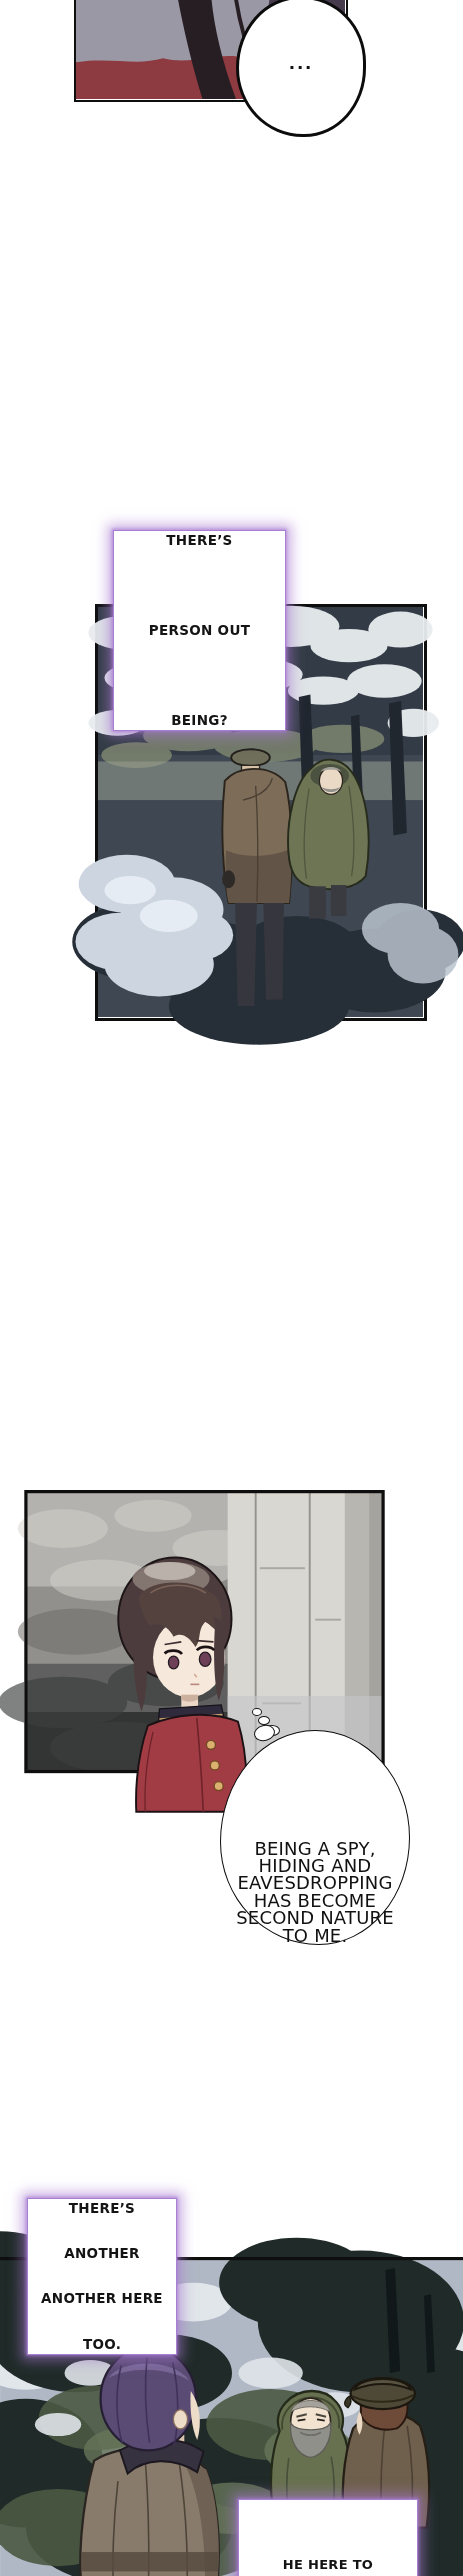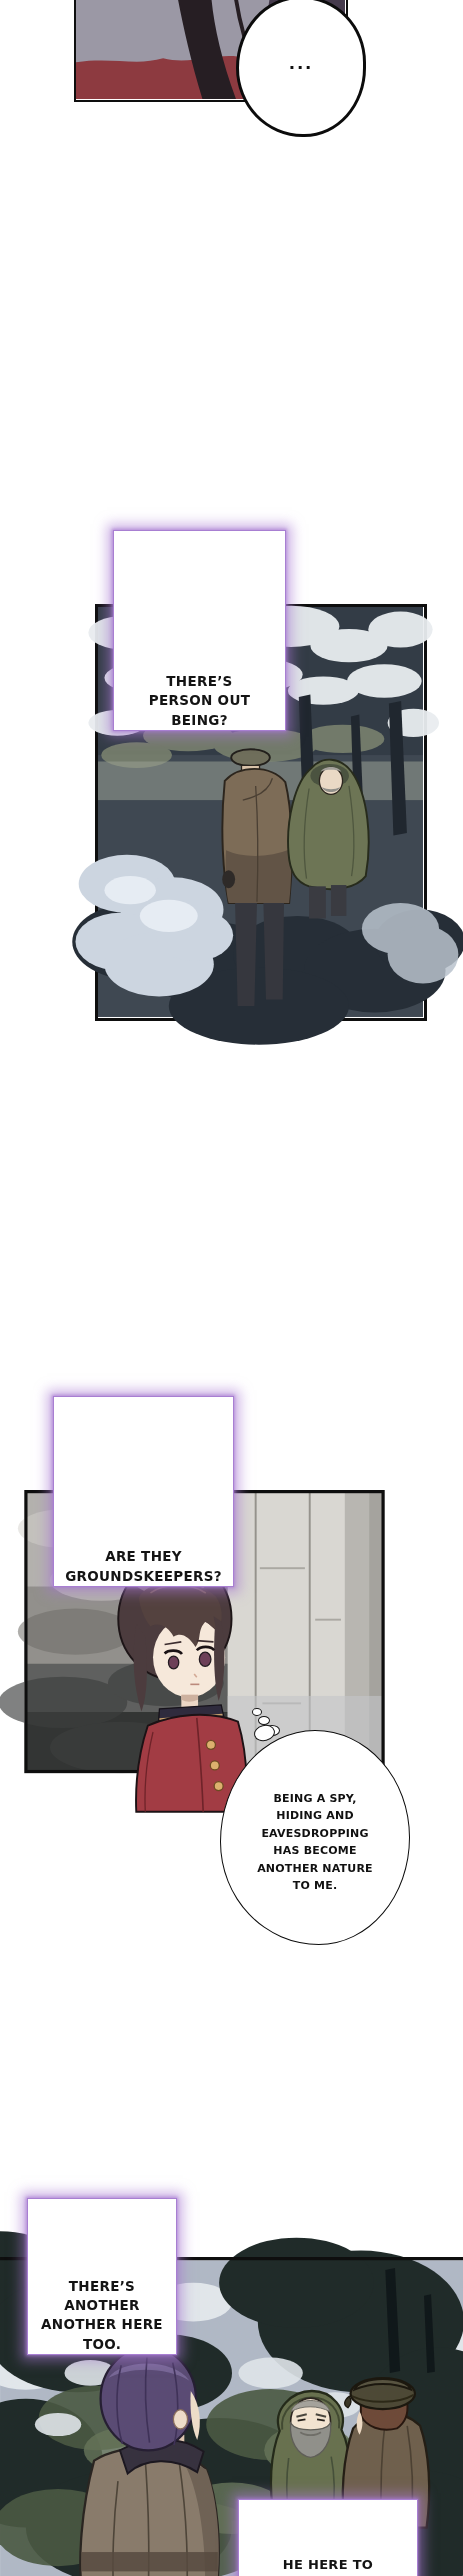--- a/index.html
+++ b/index.html
@@ -6,32 +6,32 @@
   #page-root{
     position:relative;width:464px;height:2576px;background:#ffffff;
     overflow:hidden;font-family:"DejaVu Sans",sans-serif;
   }
   .panel{position:absolute;box-sizing:border-box;z-index:1;}
   .panel svg{position:absolute;top:0;left:0;overflow:visible;}
   .purple-box{
     position:absolute;z-index:5;background:#ffffff;
     border:1.3px solid #a87fd2;
     box-shadow:0 0 3.2px 1.3px rgba(167,121,209,.75), 0 0 11.6px 5.8px rgba(167,121,209,.55);
-    display:flex;flex-direction:column;justify-content:flex-end;align-items:center;
+    display:flex;flex-direction:column;justify-content:space-between;align-items:center;
     text-align:center;color:#141414;font-weight:700;font-size:13.5px;line-height:19.3px;
     letter-spacing:0.3px;
   }
   .purple-box span{display:block;}
   .bubble{
     position:absolute;background:#ffffff;border:3.2px solid #0c0c0c;z-index:4;
     display:flex;align-items:center;justify-content:center;color:#111;
   }
   .thought{
     border-width:1.9px;border-radius:50% 50% 48% 52% / 52% 50% 50% 48%;
-    align-items:flex-start;text-align:center;font-weight:700;font-size:11px;line-height:17.4px;
+    align-items:flex-end;text-align:center;font-weight:400;font-size:18px;line-height:17.4px;
     letter-spacing:0.2px;
   }
   .trail-dot{
     position:absolute;background:#fff;border:1.3px solid #161616;border-radius:50%;z-index:4;
   }
   .curl{
     position:absolute;background:#fff;border:1.9px solid #161616;border-radius:50%;z-index:5;
     transform:rotate(-14deg);
   }
   .ellipsis{font-size:16.7px;font-weight:700;letter-spacing:1.9px;padding-bottom:6.4px;
@@ -139,24 +139,20 @@
         <path d="M48,34 C52,24 76,24 80,34 C72,30 56,30 48,34 Z" fill="#a3a09a"></path>
         <path d="M50,58 C54,68 74,68 78,58 C70,62 58,62 50,58 Z" fill="#91908a"></path>
         <path d="M30,60 C22,110 20,160 26,200" stroke="#4f573f" stroke-width="2" fill="none"></path>
         <path d="M92,56 C100,110 102,160 96,196" stroke="#4f573f" stroke-width="2" fill="none"></path>
         <rect x="30" y="212" width="26" height="50" fill="#3a3b41"></rect>
         <rect x="64" y="210" width="24" height="48" fill="#3a3b41"></rect>
       </g>
     </svg>
   </div>
 
-  <div class="purple-box" style="left:53px;top:1396px;width:179px;height:189px;">
-    <span>ARE THEY</span>
-    <span>GROUNDSKEEPERS?</span>
-  </div>
 
   <div class="panel" style="left:24px;top:1490px;width:361px;height:286px;">
     <svg width="361" height="325" viewBox="0 0 560 505">
       <rect x="2" y="2" width="556" height="436" fill="#b4b2ae"></rect>
       <rect x="2" y="150" width="556" height="288" fill="#8c8a86" opacity="0.85"></rect>
       <rect x="2" y="270" width="556" height="168" fill="#5a5b5a" opacity="0.9"></rect>
       <rect x="2" y="345" width="556" height="93" fill="#333534"></rect>
       <g fill="#d4d2cd" opacity="0.5">
         <ellipse cx="60" cy="60" rx="70" ry="30"></ellipse>
           <ellipse cx="200" cy="40" rx="60" ry="25"></ellipse>
@@ -224,21 +220,21 @@
   <div class="trail-dot" style="left:252px;top:1708px;width:7.7px;height:5.8px;"></div>
   <div class="trail-dot" style="left:258px;top:1716px;width:10.3px;height:7px;"></div>
   <div class="trail-dot" style="left:264px;top:1725px;width:14px;height:9px;"></div>
 
   <div class="bubble thought" style="left:220px;top:1730px;width:188px;height:213px;">
     <div style="padding-top:59px;width:100%;">
       <span style="display:block">BEING A SPY,</span>
       <span style="display:block">HIDING AND</span>
       <span style="display:block">EAVESDROPPING</span>
       <span style="display:block">HAS BECOME</span>
-      <span style="display:block">ANOTHER NATURE</span>
+      <span style="display:block">SECOND NATURE</span>
       <span style="display:block">TO ME.</span>
     </div>
   </div>
   <div class="curl" style="left:254px;top:1725px;width:19.3px;height:14px;"></div>
 
   <div class="purple-box" style="left:27px;top:2198px;width:148px;height:155px;">
     <span>THERE’S</span>
     <span>ANOTHER</span>
     <span>ANOTHER HERE</span>
     <span>TOO.</span>

